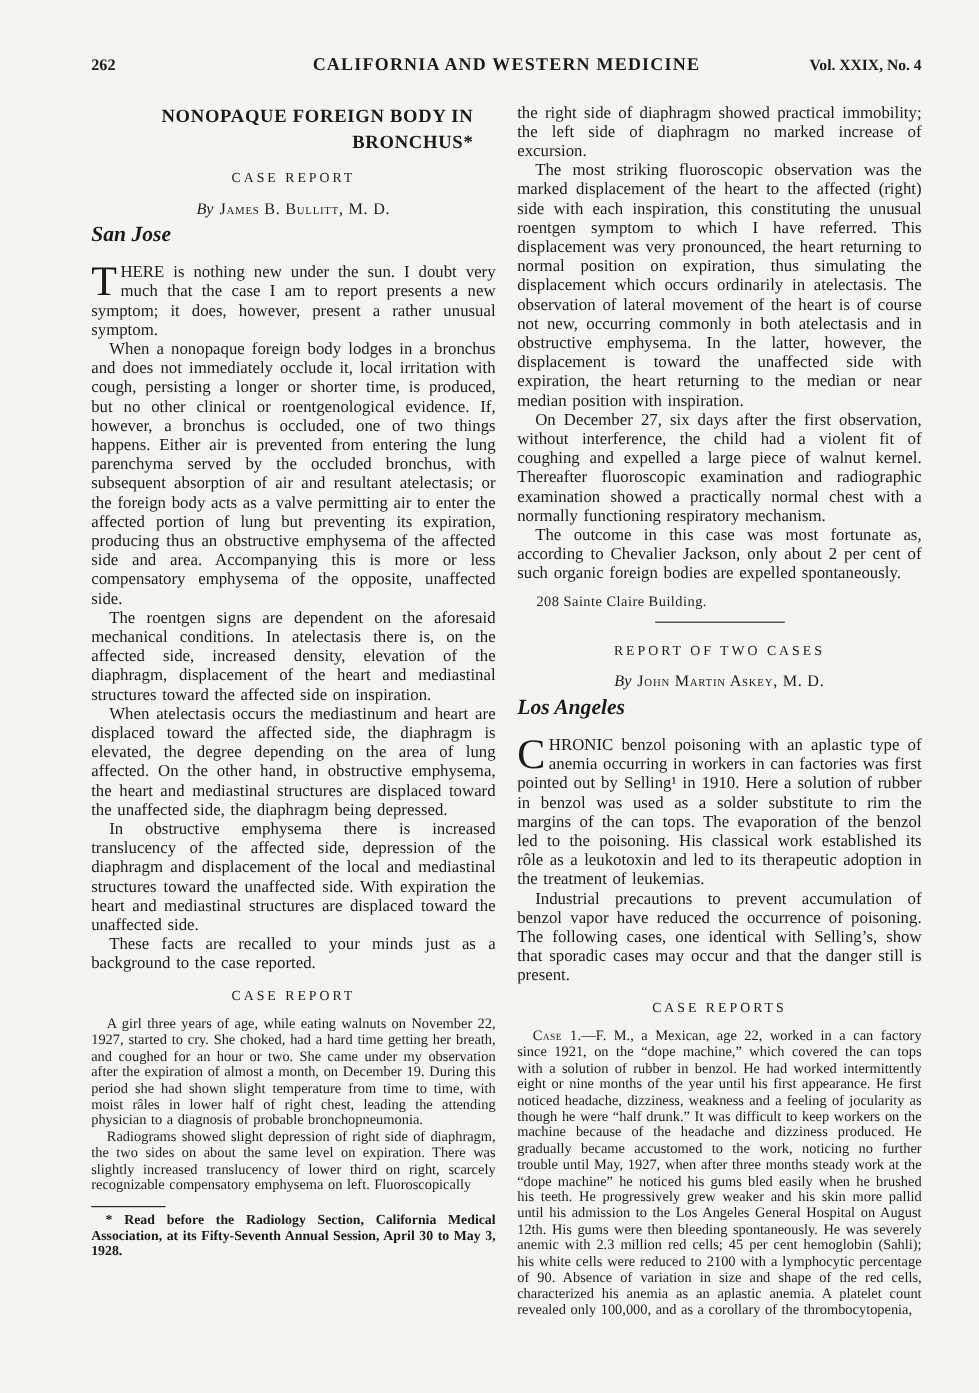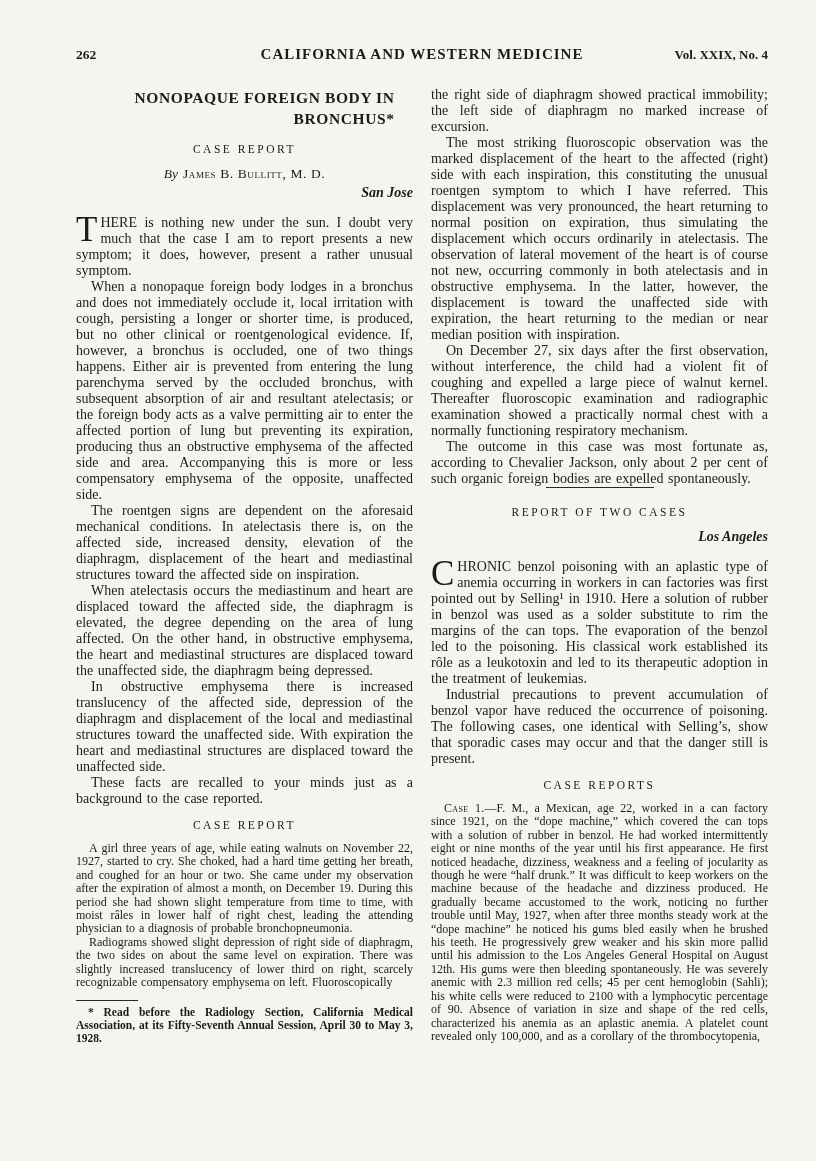--- a/index.html
+++ b/index.html
@@ -30,21 +30,21 @@
     text-align: right; font-weight: 700; font-size: 15.5px; line-height: 21px;
     letter-spacing: 0.6px; max-width: 300px; margin: 0 auto 14px;
   }
   .section-heading {
     text-align: center; font-size: 11.5px; letter-spacing: 2.5px;
     margin: 12px 0 11px; font-weight: 400;
   }
   .byline { text-align: center; font-size: 13.5px; margin-bottom: 3px; }
   .byline .by { font-style: italic; margin-right: 5px; }
   .byline .name { font-variant: small-caps; letter-spacing: 0.6px; }
-  .location { text-align: right; font-size: 14px; font-style: italic; font-weight: 700; margin-bottom: 14px; }
+  .location { text-align: left; font-size: 18px; font-style: italic; font-weight: 700; margin-bottom: 14px; }
 
   
   .body-text { font-size: 14px; line-height: 16px; text-align: justify; word-spacing: 1.2px; }
   .body-text p { text-indent: 15px; }
   .body-text p.lead { text-indent: 0; }
   .dropcap {
     float: left; font-size: 35px; line-height: 27px;
     padding: 1px 3px 0 0; font-weight: 400;
   }
 
@@ -106,24 +106,28 @@
     </div>
 
     <div class="col">
       <div class="body-text">
         <p class="lead">the right side of diaphragm showed practical immobility; the left side of diaphragm no marked increase of excursion.</p>
         <p>The most striking fluoroscopic observation was the marked displacement of the heart to the affected (right) side with each inspiration, this constituting the unusual roentgen symptom to which I have referred.  This displacement was very pronounced, the heart returning to normal position on expiration, thus simulating the displacement which occurs ordinarily in atelectasis.  The observation of lateral movement of the heart is of course not new, occurring commonly in both atelectasis and in obstructive emphysema.  In the latter, however, the displacement is toward the unaffected side with expiration, the heart returning to the median or near median position with inspiration.</p>
         <p>On December 27, six days after the first observation, without interference, the child had a violent fit of coughing and expelled a large piece of walnut kernel.  Thereafter fluoroscopic examination and radiographic examination showed a practically normal chest with a normally functioning respiratory mechanism.</p>
         <p>The outcome in this case was most fortunate as, according to Chevalier Jackson, only about 2 per cent of such organic foreign bodies are expelled spontaneously.</p>
       </div>
 
+      <div class="signature">208 Sainte Claire Building.</div>
 
       <div class="article-divider"></div>
 
       <div class="section-heading">REPORT OF TWO CASES</div>
+      <div class="byline">
+        <span class="by">By</span><span class="name">John Martin Askey, M. D.</span>
+      </div>
       <div class="location">Los Angeles</div>
 
       <div class="body-text">
         <p class="lead"><span class="dropcap">C</span><span>HRONIC benzol poisoning with an aplastic type of anemia occurring in workers in can factories was first pointed out by Selling¹ in 1910. Here a solution of rubber in benzol was used as a solder substitute to rim the margins of the can tops.  The evaporation of the benzol led to the poisoning.  His classical work established its rôle as a leukotoxin and led to its therapeutic adoption in the treatment of leukemias.</span></p>
         <p>Industrial precautions to prevent accumulation of benzol vapor have reduced the occurrence of poisoning.  The following cases, one identical with Selling’s, show that sporadic cases may occur and that the danger still is present.</p>
       </div>
 
       <div class="section-heading">CASE REPORTS</div>
 
       <div class="case-text">

